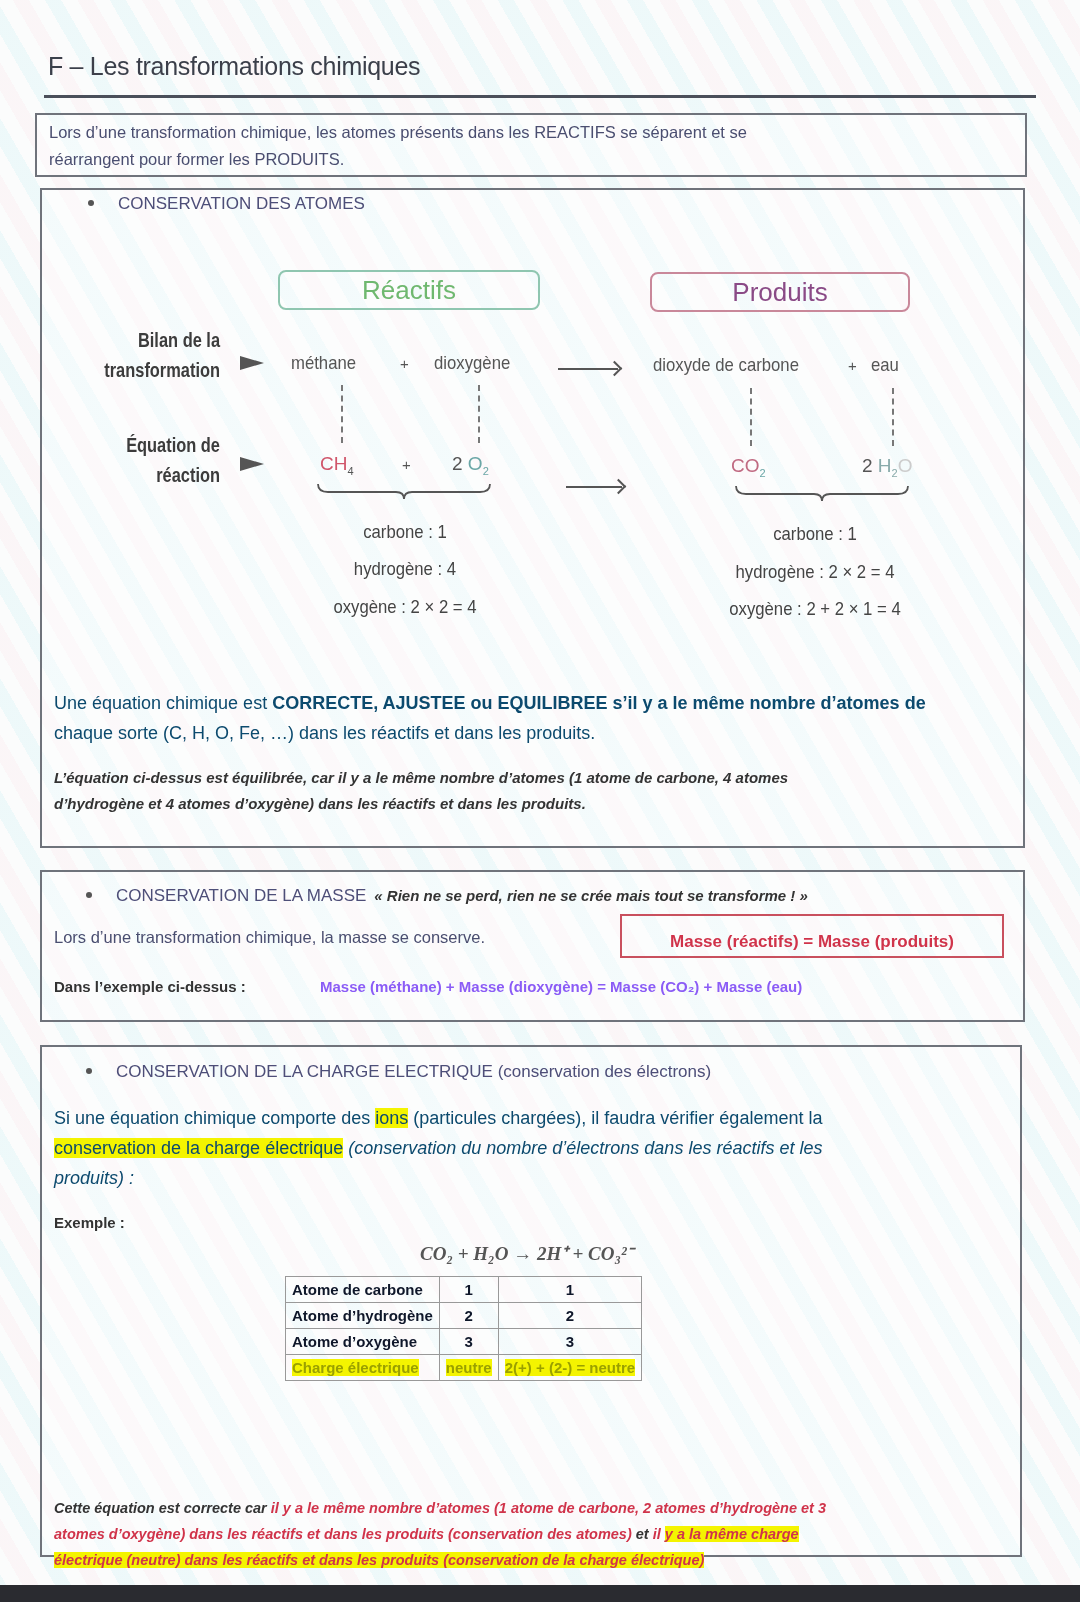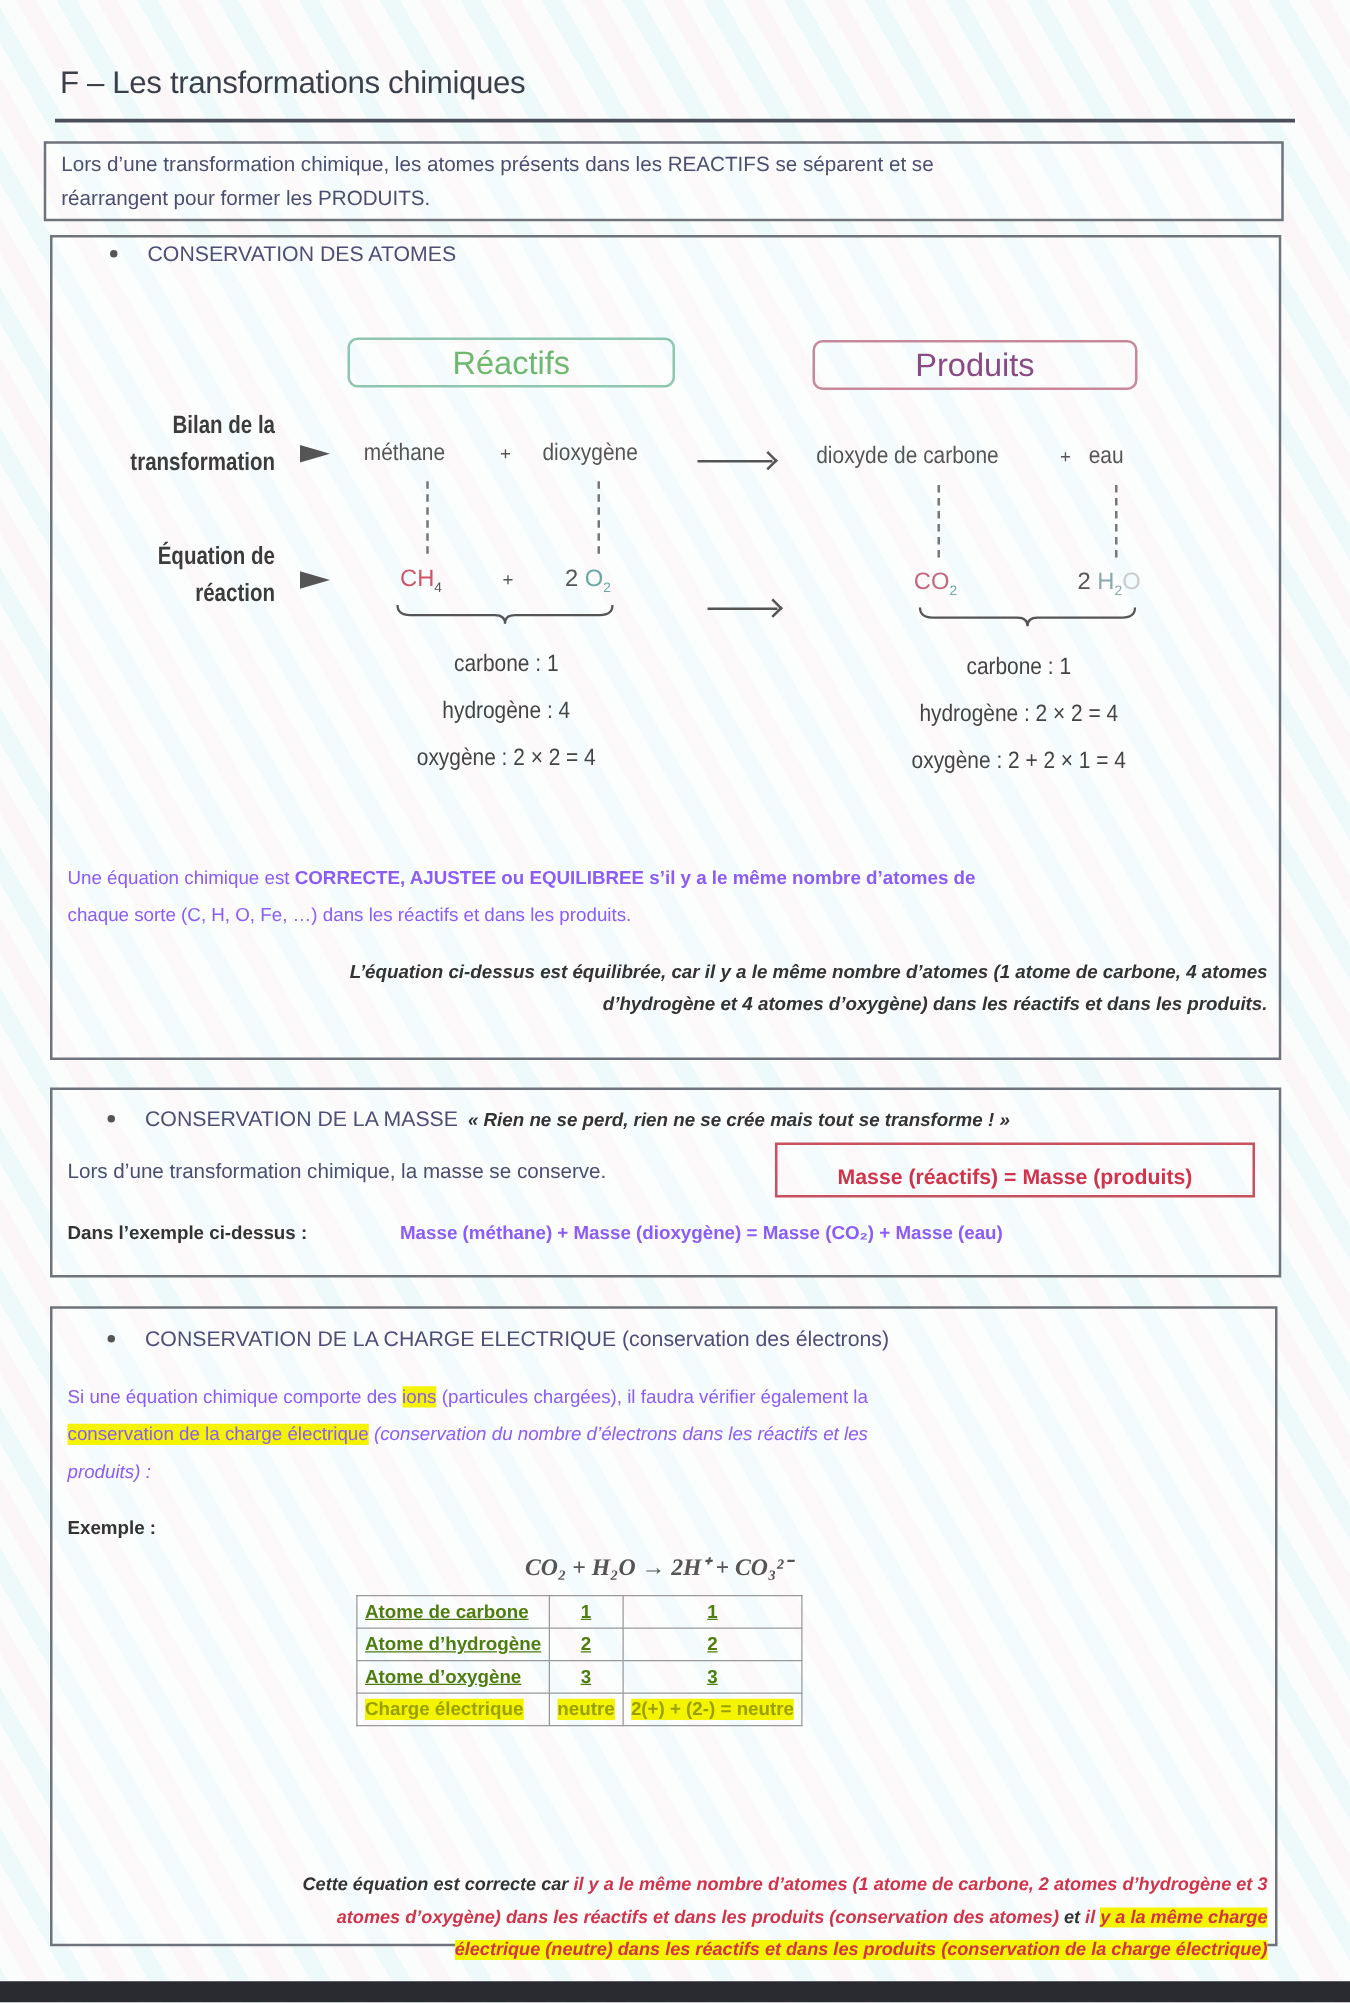--- a/index.html
+++ b/index.html
@@ -28,29 +28,29 @@
   .tri { position: absolute; width: 0; height: 0; border-top: 7px solid transparent; border-bottom: 7px solid transparent; border-left: 24px solid #555; }
   .word { position: absolute; font-size: 19px; color: #555; transform: scaleX(0.88); transform-origin: left center; white-space: nowrap; }
   .plus { position: absolute; font-size: 15px; color: #555; }
   .dash { position: absolute; width: 0; border-left: 2px dashed #777; }
   .arrow { position: absolute; height: 2px; background: #555; }
   .arrow::after { content: ""; position: absolute; right: -2px; top: -5px; width: 9px; height: 9px; border-right: 2px solid #555; border-top: 2px solid #555; transform: rotate(45deg); }
   .formula { position: absolute; font-size: 19px; color: #555; white-space: nowrap; }
   .formula sub { font-size: 11px; }
   .brace { position: absolute; height: 14px; }
   .count { position: absolute; font-size: 19px; color: #444; text-align: center; white-space: nowrap; transform: scaleX(0.88); }
-  .para { position: absolute; font-size: 15px; line-height: 30px; color: #8b5cf6; }
-  .italic { font-style: italic; font-weight: bold; color: #333; font-size: 15px; line-height: 26px; text-align: right; }
+  .para { position: absolute; font-size: 18px; line-height: 30px; color: #0c4a6e; }
+  .italic { font-style: italic; font-weight: bold; color: #333; font-size: 15px; line-height: 26px; }
   .red { color: #d0334a; }
   .hl { background: #f4f400; }
   .tbl { position: absolute; left: 285px; top: 1276px; border-collapse: collapse; font-size: 15px; font-weight: bold; }
   .tbl td { border: 1.5px solid #999; height: 26px; padding: 0 6px; }
   .tbl td.c { text-align: center; }
   .tbl .hdr { color: #555; font-weight: normal; text-align: center; }
-  .tbl .rlab { color: #4d7c0f; text-decoration: underline; }
+  .tbl .rlab { color: #0f172a; }
   .darkbar { left: 0; top: 1585px; width: 1080px; height: 17px; background: #2a2b30; }
 </style>
 </head>
 <body>
 
 <div class="abs title">F – Les transformations chimiques</div>
 <div class="abs title-rule"></div>
 
 <div class="intro-box box">
   <div>Lors d’une transformation chimique, les atomes présents dans les REACTIFS se séparent et se</div>

